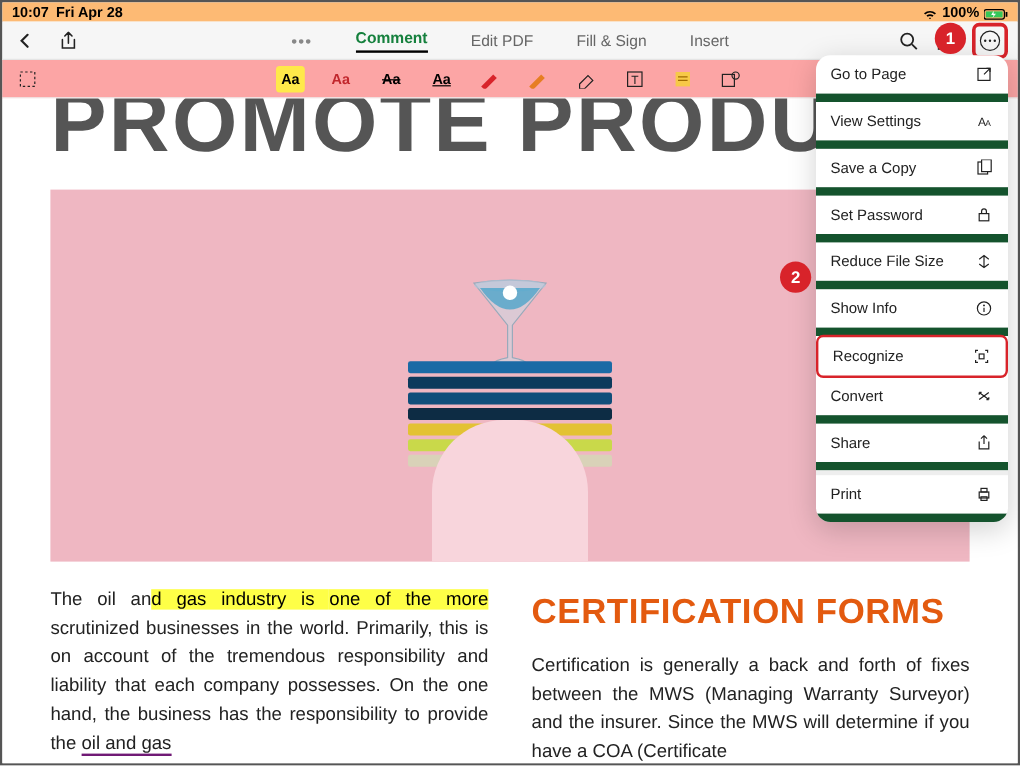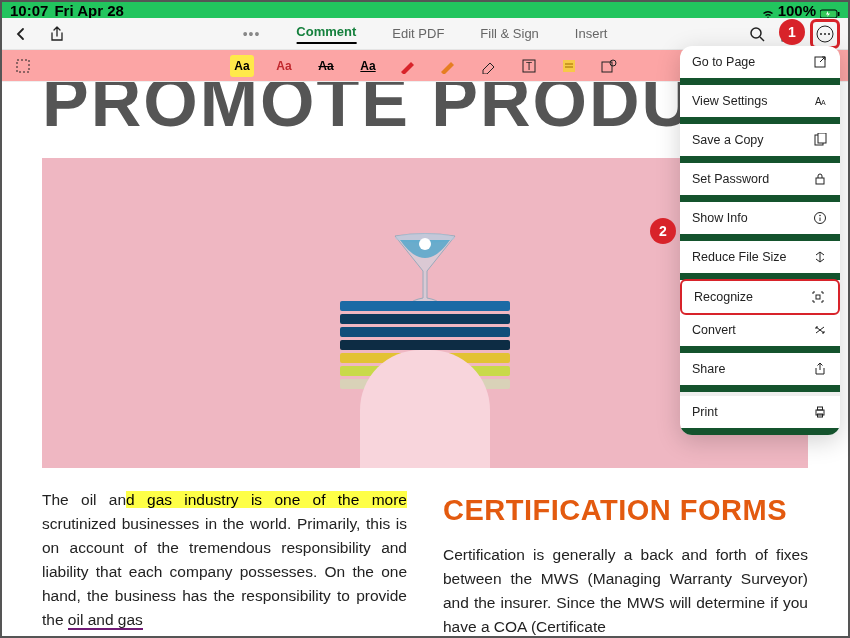--- a/index.html
+++ b/index.html
@@ -1,19 +1,19 @@
 <!DOCTYPE html>
 <html><head>
 <meta charset="utf-8">
 <style>
 * { box-sizing: border-box; margin: 0; padding: 0; }
 html, body { width: 850px; height: 638px; font-family: -apple-system, Helvetica, Arial, sans-serif; background: #f0f0f0; overflow: hidden; }
 .frame { width: 850px; height: 638px; border: 2px solid #555; position: relative; background: #fff; }
 
-.status-bar { height: 16px; display: flex; justify-content: space-between; align-items: center; padding: 0 8px; font-size: 15px; font-weight: 600; background: #22c55e; }
+.status-bar { height: 16px; display: flex; justify-content: space-between; align-items: center; padding: 0 8px; font-size: 12px; font-weight: 600; background: #fdba74; }
 .status-left { display: flex; gap: 6px; }
 .status-right { display: flex; gap: 4px; align-items: flex-end; }
 
 .topbar { height: 32px; background: #f6f6f6; display: flex; align-items: center; padding: 0 8px; position: relative; border-bottom: 1px solid #e5e5e5; }
 .topbar .left { display: flex; gap: 14px; align-items: center; }
 .topbar .tabs { position: absolute; left: 50%; transform: translateX(-50%); display: flex; gap: 36px; font-size: 13px; color: #666; align-items: center; }
 .topbar .tabs .tab.active { color: #15803d; font-weight: 600; border-bottom: 2px solid #000; padding-bottom: 3px; }
 .topbar .tabs .ellipsis-top { color: #888; font-size: 14px; letter-spacing: 1px; }
 .topbar .right { margin-left: auto; display: flex; gap: 10px; align-items: center; }
 
@@ -239,37 +239,37 @@
       <div class="menu-item">
         <span>Set Password</span>
         <span class="micon">
           <svg width="14" height="14" viewBox="0 0 14 14">
             <rect x="3" y="6" width="8" height="6" stroke="#222" fill="none"></rect>
             <path d="M5 6 V4 A2 2 0 0 1 9 4 V6" stroke="#222" fill="none"></path>
           </svg>
         </span>
       </div>
       <div class="menu-item">
+        <span>Reduce File Size</span>
+        <span class="micon">
+          <svg width="14" height="14" viewBox="0 0 14 14">
+            <path d="M7 2 V12 M3 5 L7 2 L11 5 M3 9 L7 12 L11 9" stroke="#222" fill="none"></path>
+          </svg>
+        </span>
+      </div>
+      <div class="menu-item">
         <span>Show Info</span>
         <span class="micon">
           <svg width="14" height="14" viewBox="0 0 14 14">
             <circle cx="7" cy="7" r="5.5" stroke="#222" fill="none"></circle>
             <circle cx="7" cy="4.5" r="0.8" fill="#222"></circle>
             <path d="M7 6.5 V10" stroke="#222"></path>
           </svg>
         </span>
       </div>
-      <div class="menu-item">
-        <span>Reduce File Size</span>
-        <span class="micon">
-          <svg width="14" height="14" viewBox="0 0 14 14">
-            <path d="M7 2 V12 M3 5 L7 2 L11 5 M3 9 L7 12 L11 9" stroke="#222" fill="none"></path>
-          </svg>
-        </span>
-      </div>
       <div class="menu-item highlight">
         <span>Recognize</span>
         <span class="micon">
           <svg width="14" height="14" viewBox="0 0 14 14">
             <path d="M2 4 V2 H4 M10 2 H12 V4 M12 10 V12 H10 M4 12 H2 V10" stroke="#222" fill="none"></path>
             <rect x="5" y="5" width="4" height="4" stroke="#222" fill="none"></rect>
           </svg>
         </span>
       </div>
       <div class="menu-item">

